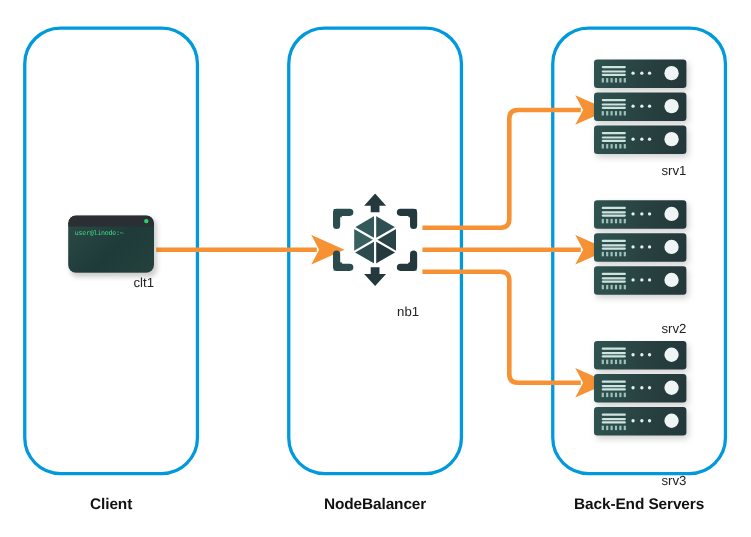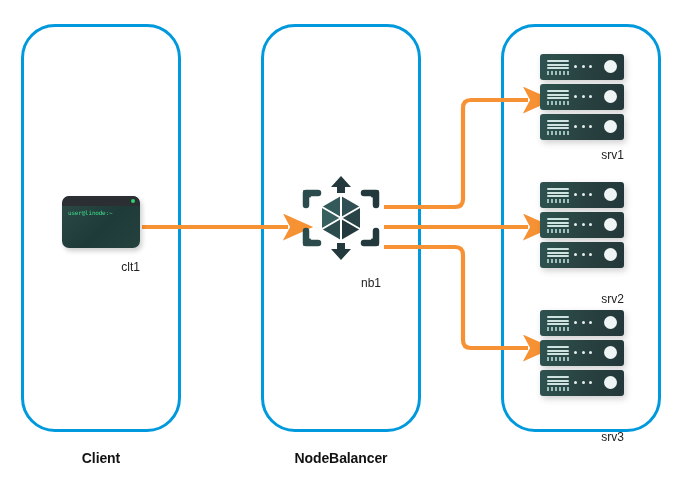--- a/index.html
+++ b/index.html
@@ -177,21 +177,21 @@
       <path marker-end="url(#arw)" d="M 384 227 L 528 227"></path>
       <path marker-end="url(#arw)" d="M 384 247 L 455 247 Q 463 247 463 255 L 463 340 Q 463 348 471 348 L 528 348"></path>
     </g>
   </svg>
 
   <div class="terminal" style="left:62px; top:196px; width:78px; height:52px;">
     <div class="terminal-bar"></div>
     <div class="terminal-dot"></div>
     <div class="terminal-prompt">user@linode:~</div>
   </div>
-  <div class="node-label" style="left:62px; top:260px; width:78px;">clt1</div>
+  <div class="node-label" style="left:62px; top:250px; width:78px;">clt1</div>
 
   <div class="nb-icon" style="left:301px; top:176px; width:80px; height:84px;">
     <svg width="80" height="84" viewBox="0 0 80 84" xmlns="http://www.w3.org/2000/svg">
 
       <g>
         <polygon points="40,42 40,20 21,31" fill="#33595a"></polygon>
         <polygon points="40,42 40,20 59,31" fill="#2f4f52"></polygon>
         <polygon points="40,42 59,31 59,53" fill="#294347"></polygon>
         <polygon points="40,42 59,53 40,64" fill="#24393d"></polygon>
         <polygon points="40,42 40,64 21,53" fill="#2c4b4c"></polygon>
@@ -429,14 +429,15 @@
           <i></i>
           <i></i>
         </div>
       <div class="srv-knob"></div>
     </div>
   </div>
   <div class="node-label" style="left:540px; top:404px; width:84px;margin-top:26px;">srv3</div>
 
   <div class="group-label" style="left:261px; top:450px; width:160px;">NodeBalancer</div>
   <div class="group-label" style="left:21px; top:450px; width:160px;">Client</div>
+  <div class="group-label" style="left:501px; top:450px; width:160px;">Back-End Servers</div>
 
 </div>
 
 </body></html>

